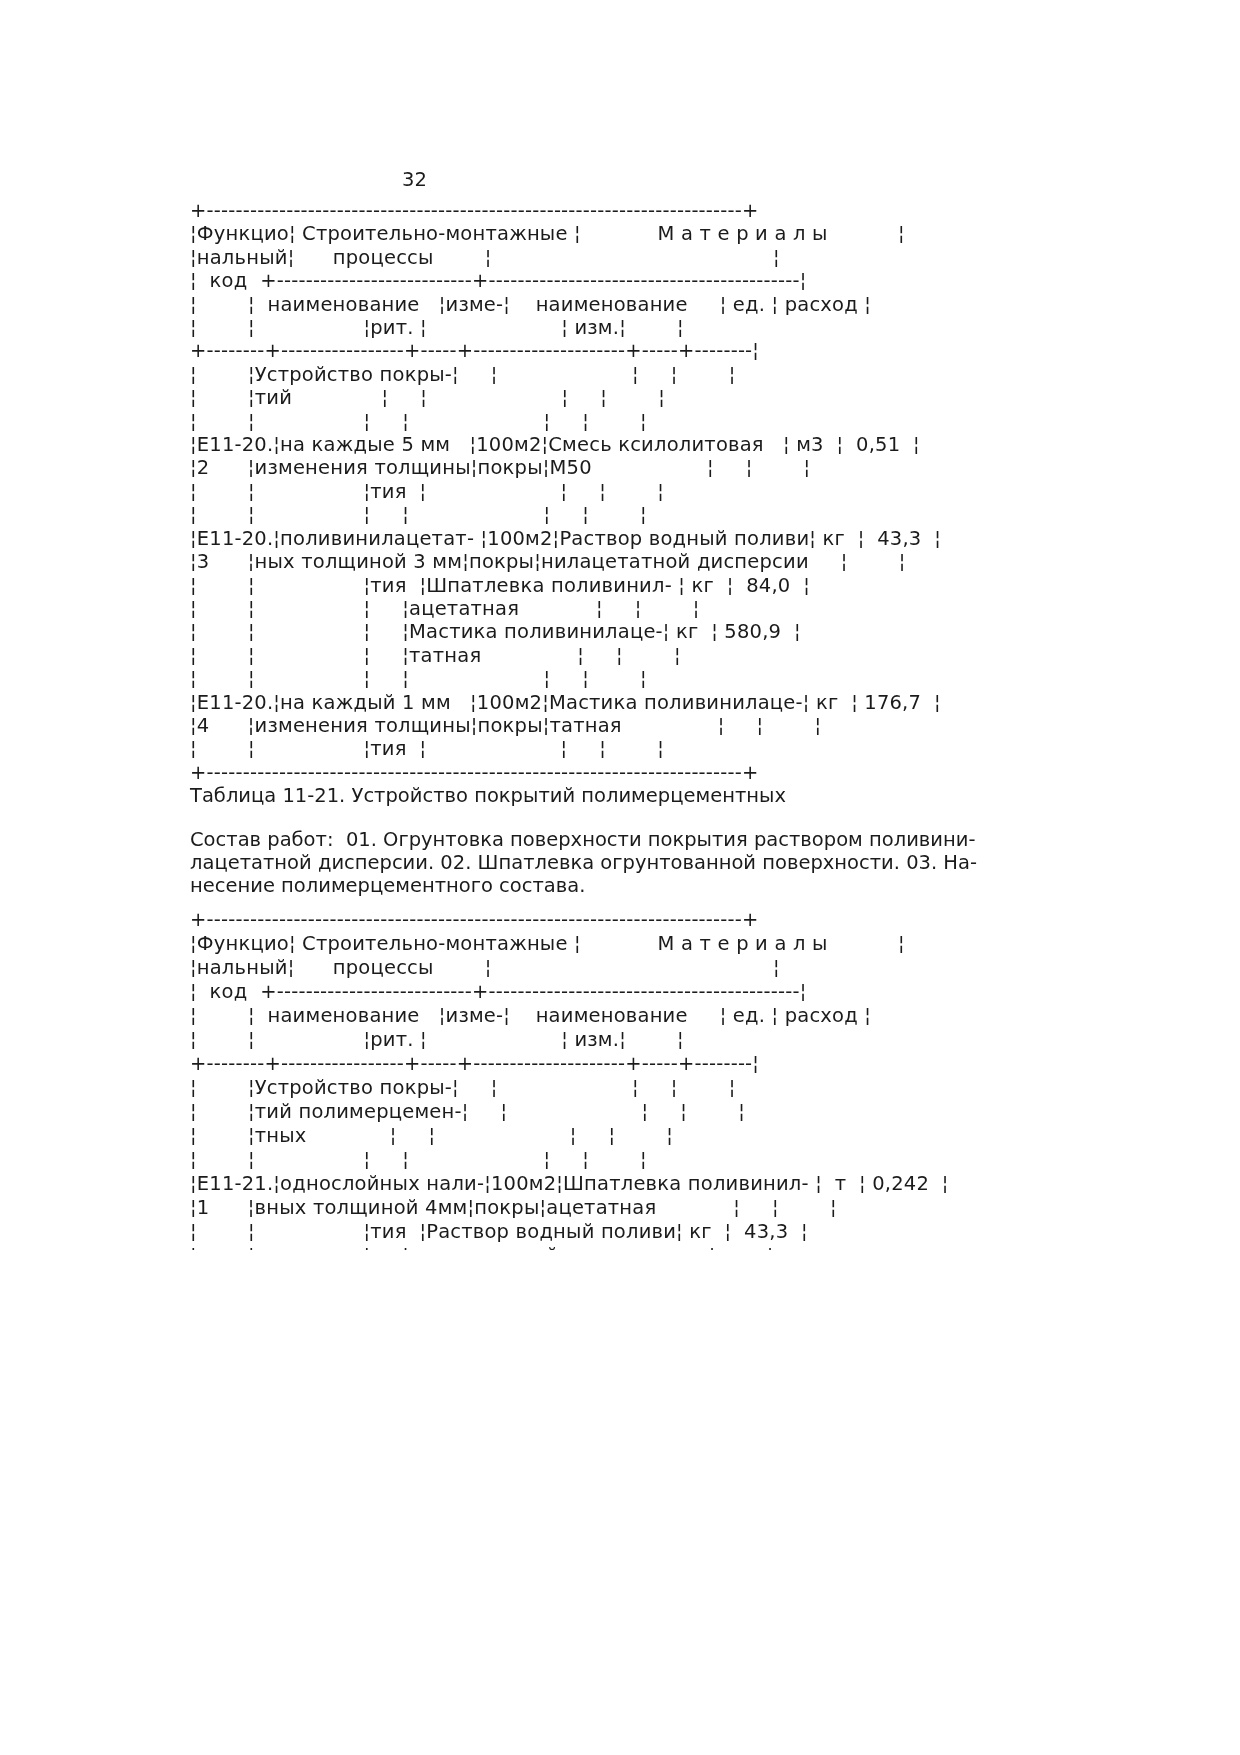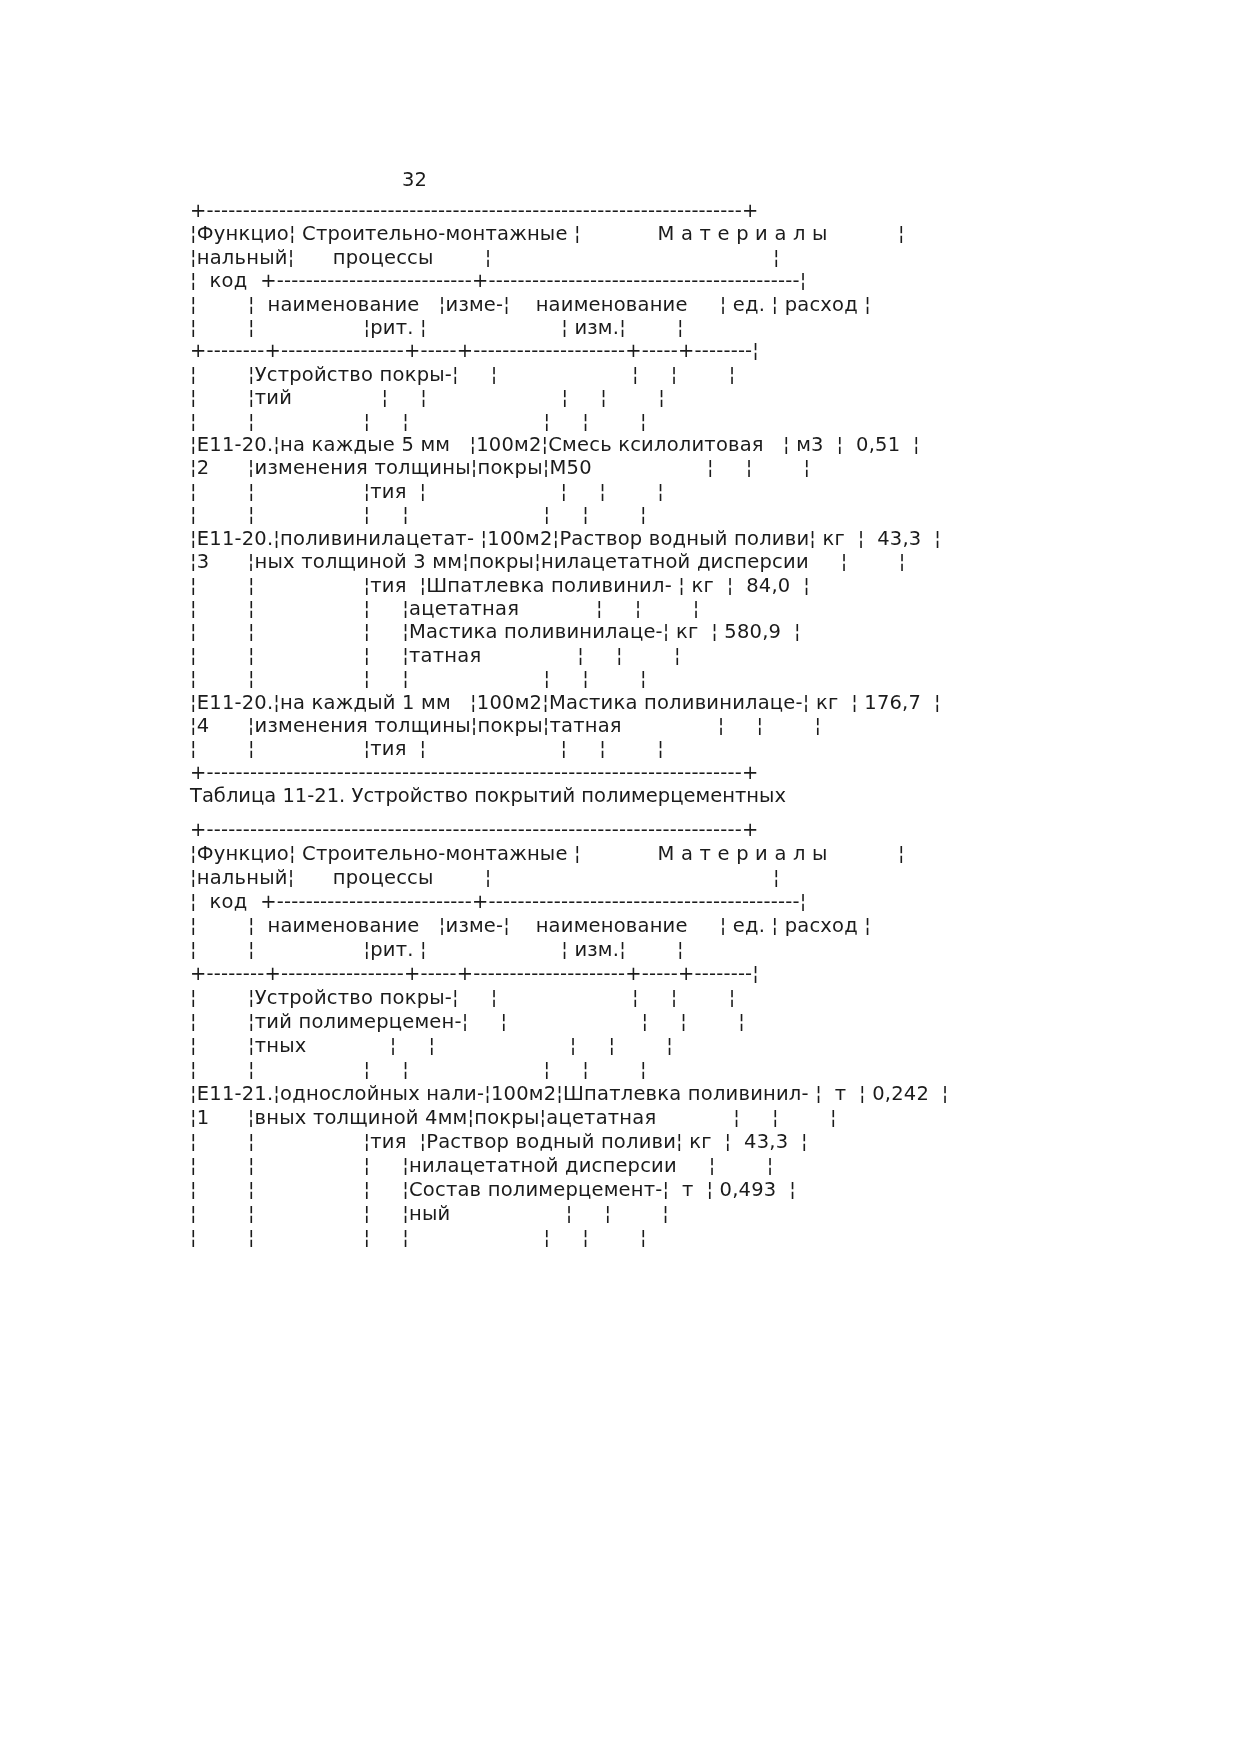--- a/index.html
+++ b/index.html
@@ -67,20 +67,23 @@
 ¦        ¦                 ¦     ¦Мастика поливинилаце-¦ кг  ¦ 580,9  ¦
 ¦        ¦                 ¦     ¦татная               ¦     ¦        ¦
 ¦        ¦                 ¦     ¦                     ¦     ¦        ¦
 ¦Е11-20.¦на каждый 1 мм   ¦100м2¦Мастика поливинилаце-¦ кг  ¦ 176,7  ¦
 ¦4      ¦изменения толщины¦покры¦татная               ¦     ¦        ¦
 ¦        ¦                 ¦тия  ¦                     ¦     ¦        ¦
 +--------------------------------------------------------------------------+</pre>
 
   <div class="caption">Таблица 11-21. Устройство покрытий полимерцементных</div>
 
+  <div class="works">Состав работ:  01. Огрунтовка поверхности покрытия раствором поливини-
+лацетатной дисперсии. 02. Шпатлевка огрунтованной поверхности. 03. На-
+несение полимерцементного состава.</div>
 
   <pre class="ascii" id="table2">+--------------------------------------------------------------------------+
 ¦Функцио¦ Строительно-монтажные ¦            М а т е р и а л ы           ¦
 ¦нальный¦      процессы        ¦                                            ¦
 ¦  код  +---------------------------+-------------------------------------------¦
 ¦        ¦  наименование   ¦изме-¦    наименование     ¦ ед. ¦ расход ¦
 ¦        ¦                 ¦рит. ¦                     ¦ изм.¦        ¦
 +--------+-----------------+-----+---------------------+-----+--------¦
 ¦        ¦Устройство покры-¦     ¦                     ¦     ¦        ¦
 ¦        ¦тий полимерцемен-¦     ¦                     ¦     ¦        ¦

